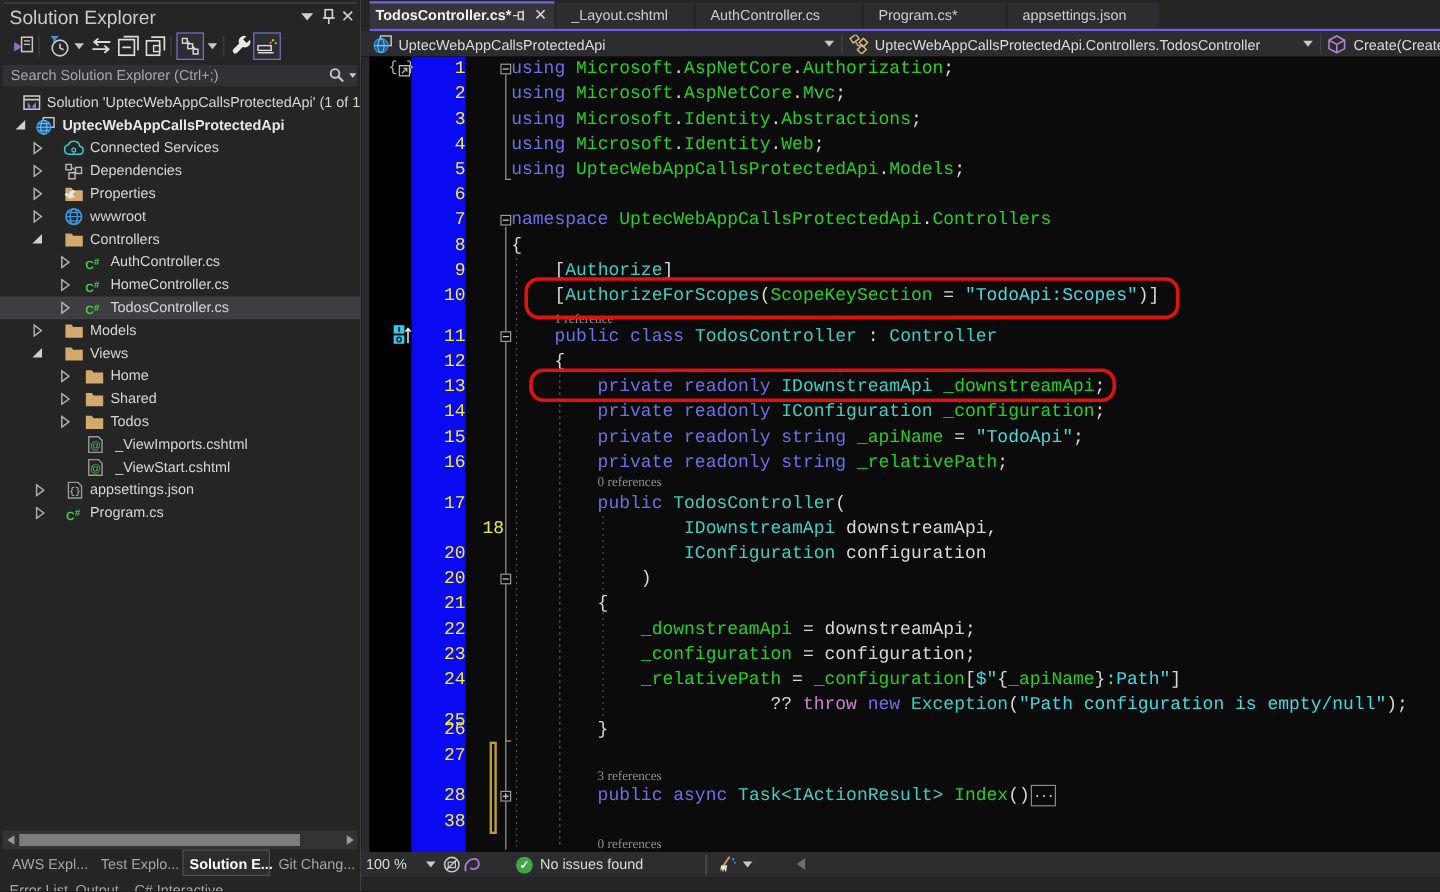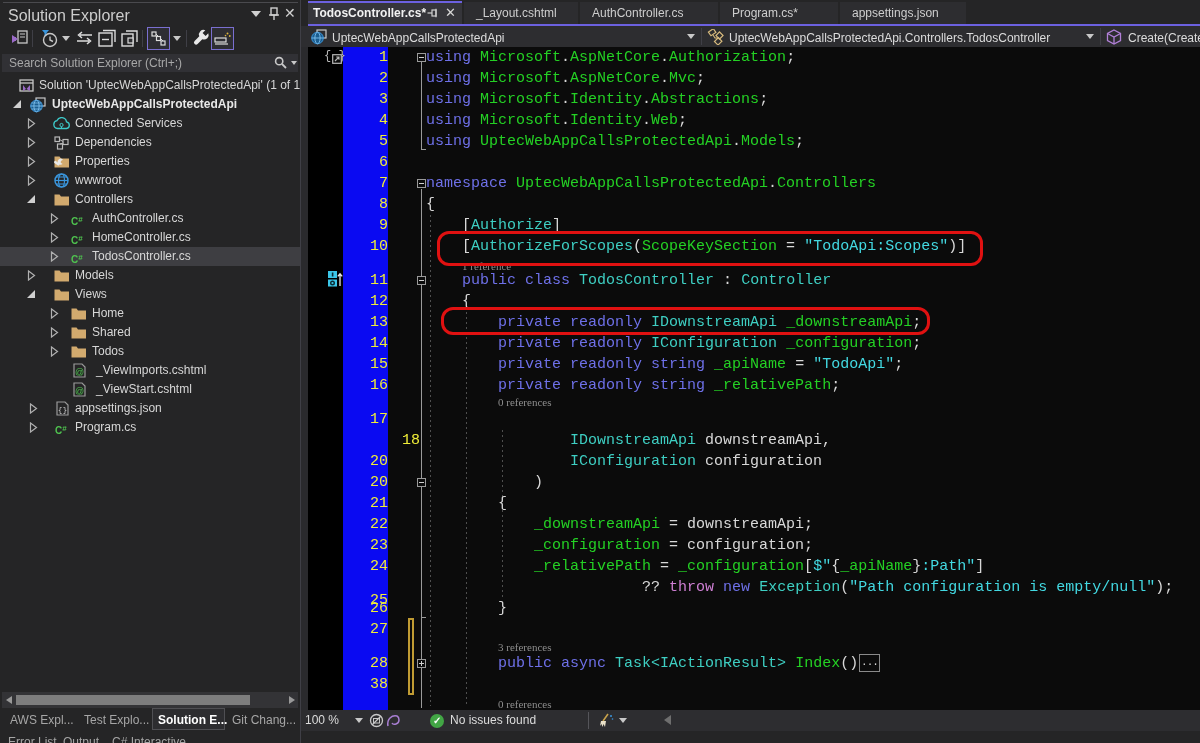--- a/index.html
+++ b/index.html
@@ -396,20 +396,21 @@
 <div class="cl" style="top:126px;"><span class="k">namespace</span> <span class="g">UptecWebAppCallsProtectedApi</span><span class="w">.</span><span class="g">Controllers</span></div>
 <div class="cl" style="top:147px;"><span class="w">{</span></div>
 <div class="cl" style="top:168px;">    <span class="w">[</span><span class="t">Authorize</span><span class="w">]</span></div>
 <div class="cl" style="top:189px;">    <span class="w">[</span><span class="t">AuthorizeForScopes</span><span class="w">(</span><span class="g">ScopeKeySection</span><span class="w"> = </span><span class="s">"TodoApi:Scopes"</span><span class="w">)]</span></div>
 <div class="cl" style="top:223px;">    <span class="k">public</span> <span class="k">class</span> <span class="t">TodosController</span><span class="w"> : </span><span class="t">Controller</span></div>
 <div class="cl" style="top:244px;">    <span class="w">{</span></div>
 <div class="cl" style="top:265px;">        <span class="k">private</span> <span class="k">readonly</span> <span class="t">IDownstreamApi</span> <span class="g">_downstreamApi</span><span class="w">;</span></div>
 <div class="cl" style="top:286px;">        <span class="k">private</span> <span class="k">readonly</span> <span class="t">IConfiguration</span> <span class="g">_configuration</span><span class="w">;</span></div>
 <div class="cl" style="top:307px;">        <span class="k">private</span> <span class="k">readonly</span> <span class="k">string</span> <span class="g">_apiName</span><span class="w"> = </span><span class="s">"TodoApi"</span><span class="w">;</span></div>
 <div class="cl" style="top:328px;">        <span class="k">private</span> <span class="k">readonly</span> <span class="k">string</span> <span class="g">_relativePath</span><span class="w">;</span></div>
+<div class="cl" style="top:362px;">        <span class="k">public</span> <span class="t">TodosController</span><span class="w">(</span></div>
 <div class="cl" style="top:383px;">                <span class="t">IDownstreamApi</span><span class="w"> downstreamApi,</span></div>
 <div class="cl" style="top:404px;">                <span class="t">IConfiguration</span><span class="w"> configuration</span></div>
 <div class="cl" style="top:425px;">            <span class="w">)</span></div>
 <div class="cl" style="top:446px;">        <span class="w">{</span></div>
 <div class="cl" style="top:467px;">            <span class="g">_downstreamApi</span><span class="w"> = downstreamApi;</span></div>
 <div class="cl" style="top:488px;">            <span class="g">_configuration</span><span class="w"> = configuration;</span></div>
 <div class="cl" style="top:509px;">            <span class="g">_relativePath</span><span class="w"> = </span><span class="g">_configuration</span><span class="w">[</span><span class="s">$"</span><span class="w">{</span><span class="g">_apiName</span><span class="w">}</span><span class="s">:Path"</span><span class="w">]</span></div>
 <div class="cl" style="top:530px;">                        <span class="w">?? </span><span class="p">throw</span> <span class="k">new</span> <span class="t">Exception</span><span class="w">(</span><span class="s">"Path configuration is empty/null"</span><span class="w">);</span></div>
 <div class="cl" style="top:551px;">        <span class="w">}</span></div>
 <div class="cl" style="top:606px;">        <span class="k">public</span> <span class="k">async</span> <span class="t">Task&lt;IActionResult&gt;</span> <span class="g">Index</span><span class="w">()</span></div>

